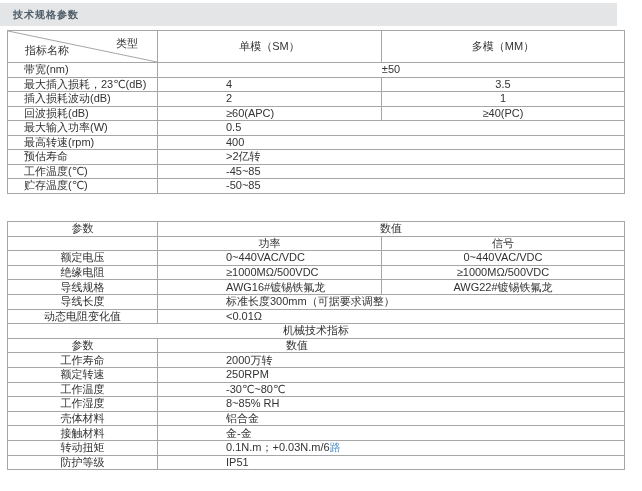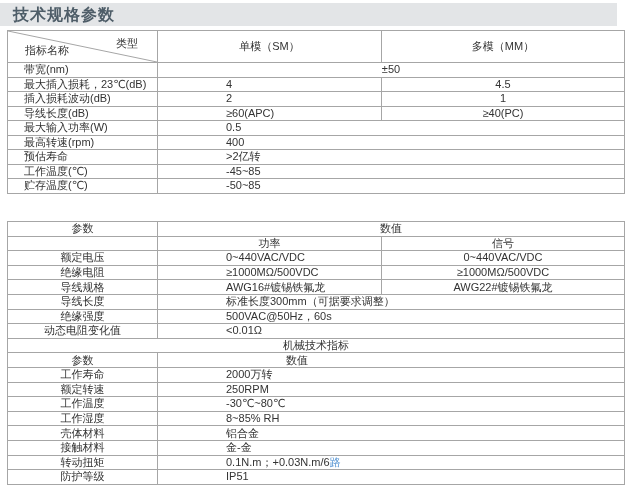--- a/index.html
+++ b/index.html
@@ -6,21 +6,21 @@
   body{
     width:642px;height:491px;overflow:hidden;position:relative;
     font-family:"Liberation Sans","DejaVu Sans",sans-serif;
     color:#333333;font-size:11px;
     -webkit-font-smoothing:antialiased;
   }
   .title-bar{
     position:absolute;left:0;top:3px;width:617px;height:23px;
     background:#e3e5e7;line-height:23px;padding-left:13px;box-sizing:border-box;
   }
-  .title-bar span{font-size:16px;font-weight:bold;color:#4e5d68;letter-spacing:1px;}
+  .title-bar span{font-size:10px;font-weight:bold;color:#4e5d68;letter-spacing:1px;}
   table.t{
     position:absolute;left:7px;border-collapse:collapse;table-layout:fixed;
     width:618px;font-size:11px;color:#333;border-radius:22px;
   }
   table.t td{
     border:1px solid #a6a6a6;padding:0;vertical-align:middle;
     white-space:nowrap;overflow:hidden;line-height:1;
   }
   table.t{outline:0;}
   .t1{top:30px;}
@@ -73,29 +73,29 @@
       <td class="vc">单模（SM）</td>
       <td class="vc">多模（MM）</td>
     </tr>
     <tr>
       <td class="lbl">带宽(nm)</td>
       <td class="vc" colspan="2">±50</td>
     </tr>
     <tr>
       <td class="lbl">最大插入损耗，23℃(dB)</td>
       <td class="vl">4</td>
-      <td class="vc">4.5</td>
+      <td class="vc">3.5</td>
     </tr>
     <tr>
       <td class="lbl">插入损耗波动(dB)</td>
       <td class="vl">2</td>
       <td class="vc">1</td>
     </tr>
     <tr>
-      <td class="lbl">导线长度(dB)</td>
+      <td class="lbl">回波损耗(dB)</td>
       <td class="vl">≥60(APC)</td>
       <td class="vc">≥40(PC)</td>
     </tr>
     <tr>
       <td class="lbl">最大输入功率(W)</td>
       <td class="vl" colspan="2">0.5</td>
     </tr>
     <tr>
       <td class="lbl">最高转速(rpm)</td>
       <td class="vl" colspan="2">400</td>
@@ -144,24 +144,20 @@
     <tr>
       <td class="lblc">导线规格</td>
       <td class="vl">AWG16#镀锡铁氟龙</td>
       <td class="vc">AWG22#镀锡铁氟龙</td>
     </tr>
     <tr>
       <td class="lblc">导线长度</td>
       <td class="vl" colspan="2">标准长度300mm（可据要求调整）</td>
     </tr>
     <tr>
-      <td class="lblc">绝缘强度</td>
-      <td class="vl" colspan="2">500VAC@50Hz，60s</td>
-    </tr>
-    <tr>
       <td class="lblc">动态电阻变化值</td>
       <td class="vl" colspan="2">&lt;0.01Ω</td>
     </tr>
     <tr>
       <td class="section" colspan="3">机械技术指标</td>
     </tr>
     <tr>
       <td class="lblc">参数</td>
       <td class="vh2" colspan="2">数值</td>
     </tr>

